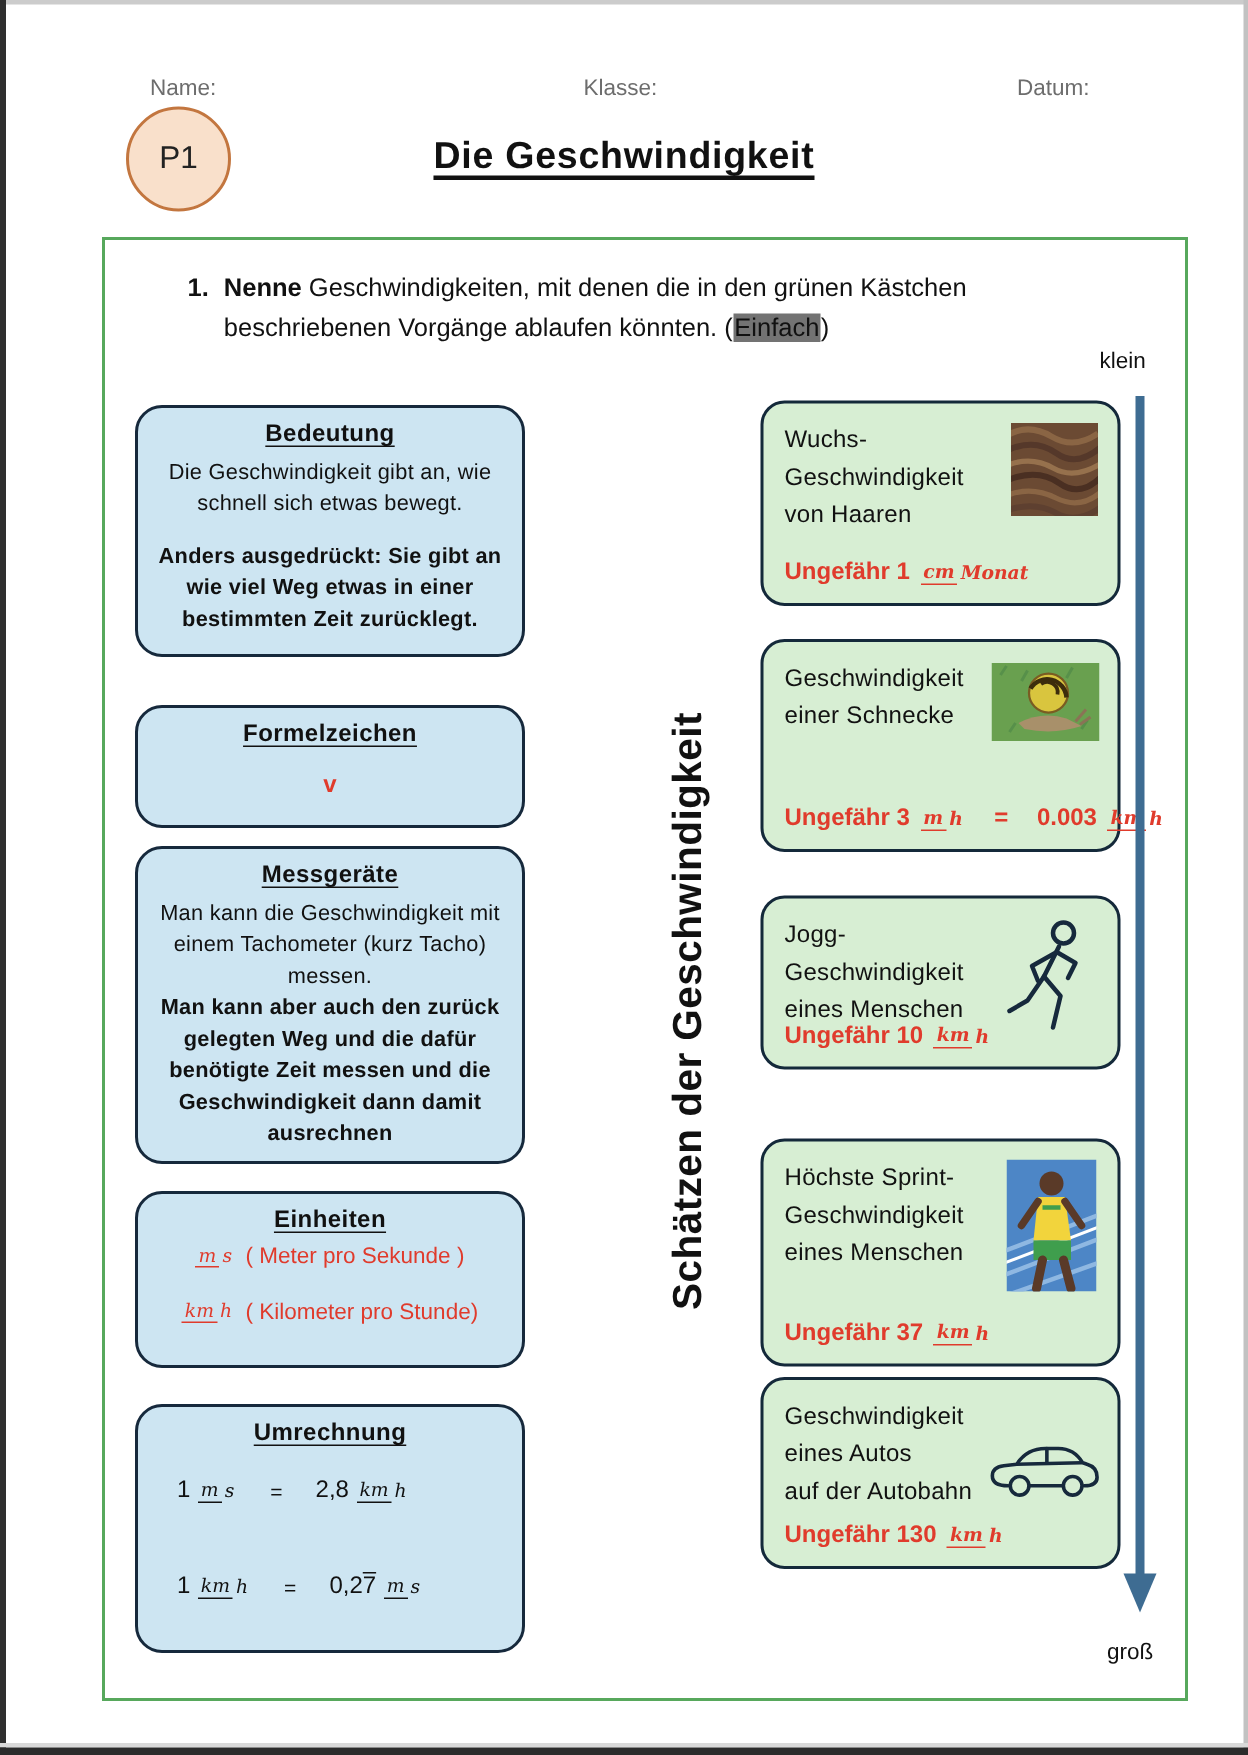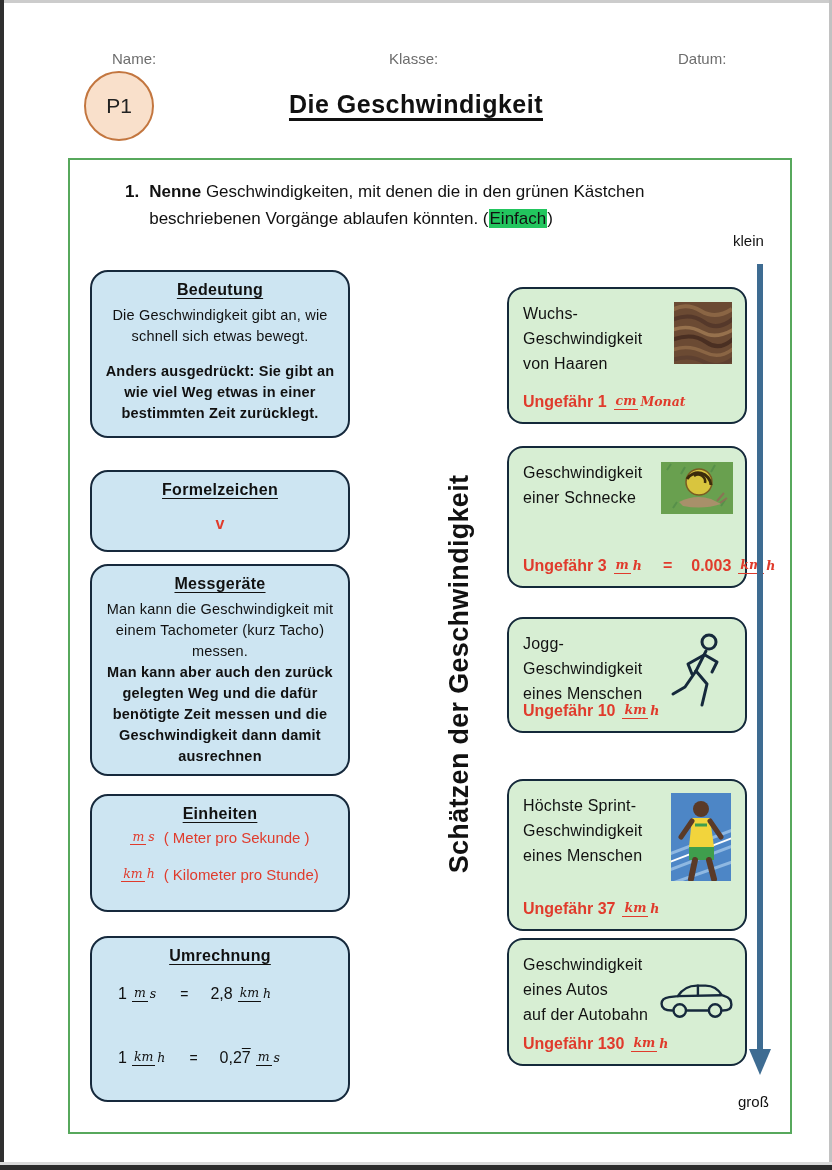--- a/index.html
+++ b/index.html
@@ -6,40 +6,40 @@
   .page{position:relative;width:832px;height:1170px;background:#ffffff;
         font-family:"Liberation Sans",sans-serif;color:#111;overflow:hidden;}
   
   .edge-top{position:absolute;left:0;top:0;right:0;height:3px;background:#cccccc;}
   .edge-left{position:absolute;left:0;top:0;bottom:0;width:4px;background:#2f2f2f;}
   .edge-right{position:absolute;right:0;top:0;bottom:0;width:3px;background:#c2c2c2;}
   .edge-bottom-light{position:absolute;left:0;right:0;bottom:5px;height:3px;background:#d9d9d9;}
   .edge-bottom-dark{position:absolute;left:0;right:0;bottom:0;height:5px;background:#2b2b2b;}
 
   .hdr-label{position:absolute;font-size:15px;color:#6d6d6d;}
-  .lbl-name{left:112px;top:50px;}
+  .lbl-name{left:100px;top:50px;}
   .lbl-klasse{left:389px;top:50px;}
   .lbl-datum{left:678px;top:50px;}
 
   .badge{position:absolute;left:84px;top:71px;width:66px;height:66px;border-radius:50%;
          background:#f9e0cb;border:2px solid #c3763f;display:flex;align-items:center;
          justify-content:center;font-size:21px;color:#222;}
 
   .title{position:absolute;left:0;right:0;top:90px;text-align:center;font-size:25px;
          font-weight:bold;letter-spacing:.5px;text-decoration:underline;
          text-decoration-thickness:2.5px;text-underline-offset:5px;}
 
   .main-box{position:absolute;left:68px;top:158px;width:720px;height:972px;
             border:2px solid #57a85c;background:#fff;}
 
   .task{position:absolute;left:55px;top:18px;width:575px;display:flex;gap:10px;
         font-size:17px;line-height:27px;}
   .task-num{font-weight:bold;flex:0 0 auto;}
   .task-body b{font-weight:bold;text-align:right;}
-  .task-body mark{background:#22c55e;color:#111;padding:0 1px;}
+  .task-body mark{background:#737373;color:#111;padding:0 1px;}
 
   
   .bluebox{position:absolute;left:20px;width:260px;background:#cde5f2;
            border:2.5px solid #16293c;border-radius:18px;box-sizing:border-box;
            padding:9px 10px;text-align:center;}
   .box-title{font-size:16px;font-weight:bold;text-decoration:underline;
              text-underline-offset:3px;letter-spacing:.3px;margin-bottom:6px;}
   .bluebox p{font-size:14.5px;line-height:1.45;margin:0 0 14px;letter-spacing:.2px;}
   .bluebox p:last-child{margin-bottom:0;font-weight:bold;}
   .b-bedeutung{top:110px;height:168px;}
@@ -61,21 +61,21 @@
             padding-left:16px;margin-top:20px;}
   .conv-row .eq{margin:0 22px;font-size:14px;}
   .conv-row .coeff{margin-right:5px;}
   .conv-row .val{margin-right:5px;}
   .conv-row+.conv-row{margin-top:46px;}
   .ovl{text-decoration:overline;}
 
   
   .greenbox{position:absolute;left:437px;width:240px;background:#d7eed3;
             border:2.5px solid #14293a;border-radius:16px;box-sizing:border-box;
-            padding:12px 14px;margin-top:20px;}
+            padding:12px 14px;}
   .g-line{font-size:16px;line-height:25px;letter-spacing:.2px;}
   .g-est{position:absolute;left:14px;bottom:11px;display:flex;align-items:center;gap:7px;
          color:#e03b2c;font-weight:600;font-size:16px;white-space:nowrap;}
   .g-est .eq{margin:0 12px;font-weight:600;}
   .g-img{position:absolute;}
   .g1{top:107px;height:137px;}
   .g2{top:266px;height:142px;}
   .g3{top:437px;height:116px;}
   .g4{top:599px;height:152px;}
   .g5{top:758px;height:128px;}

